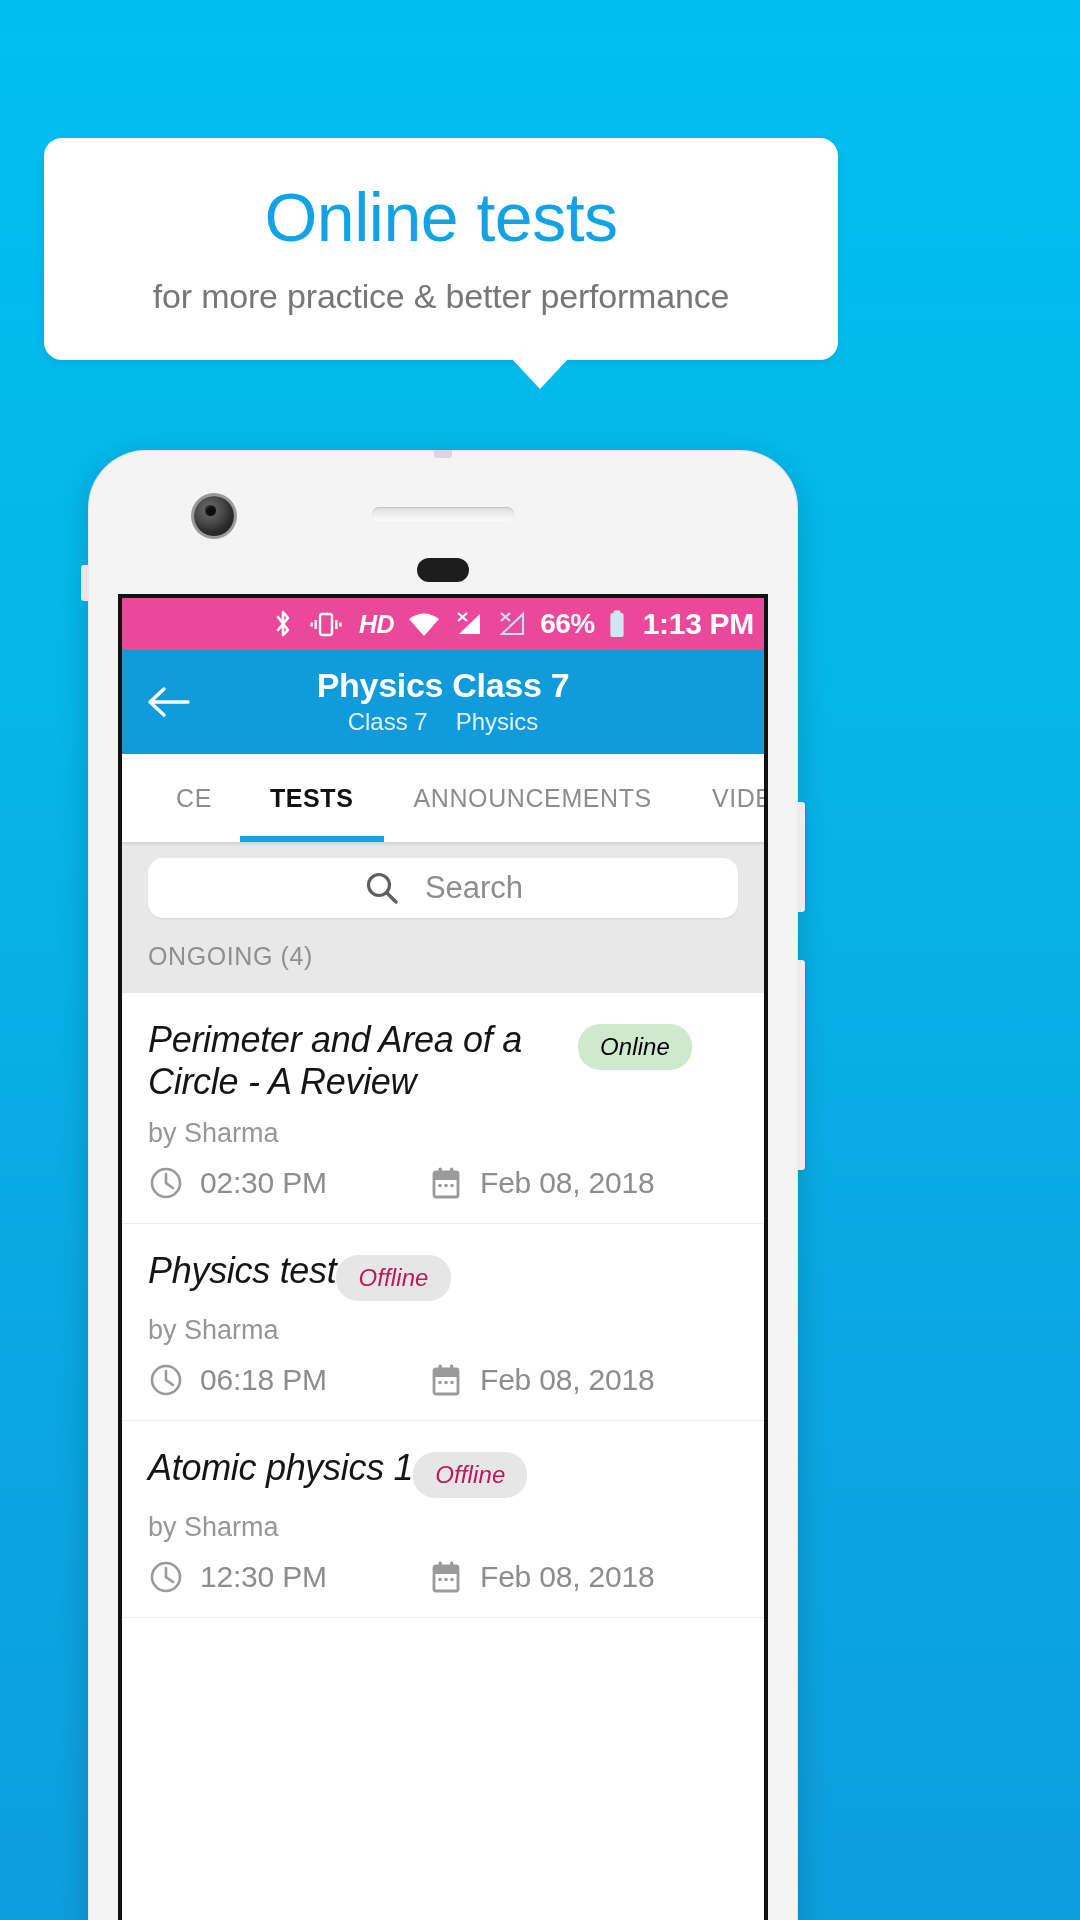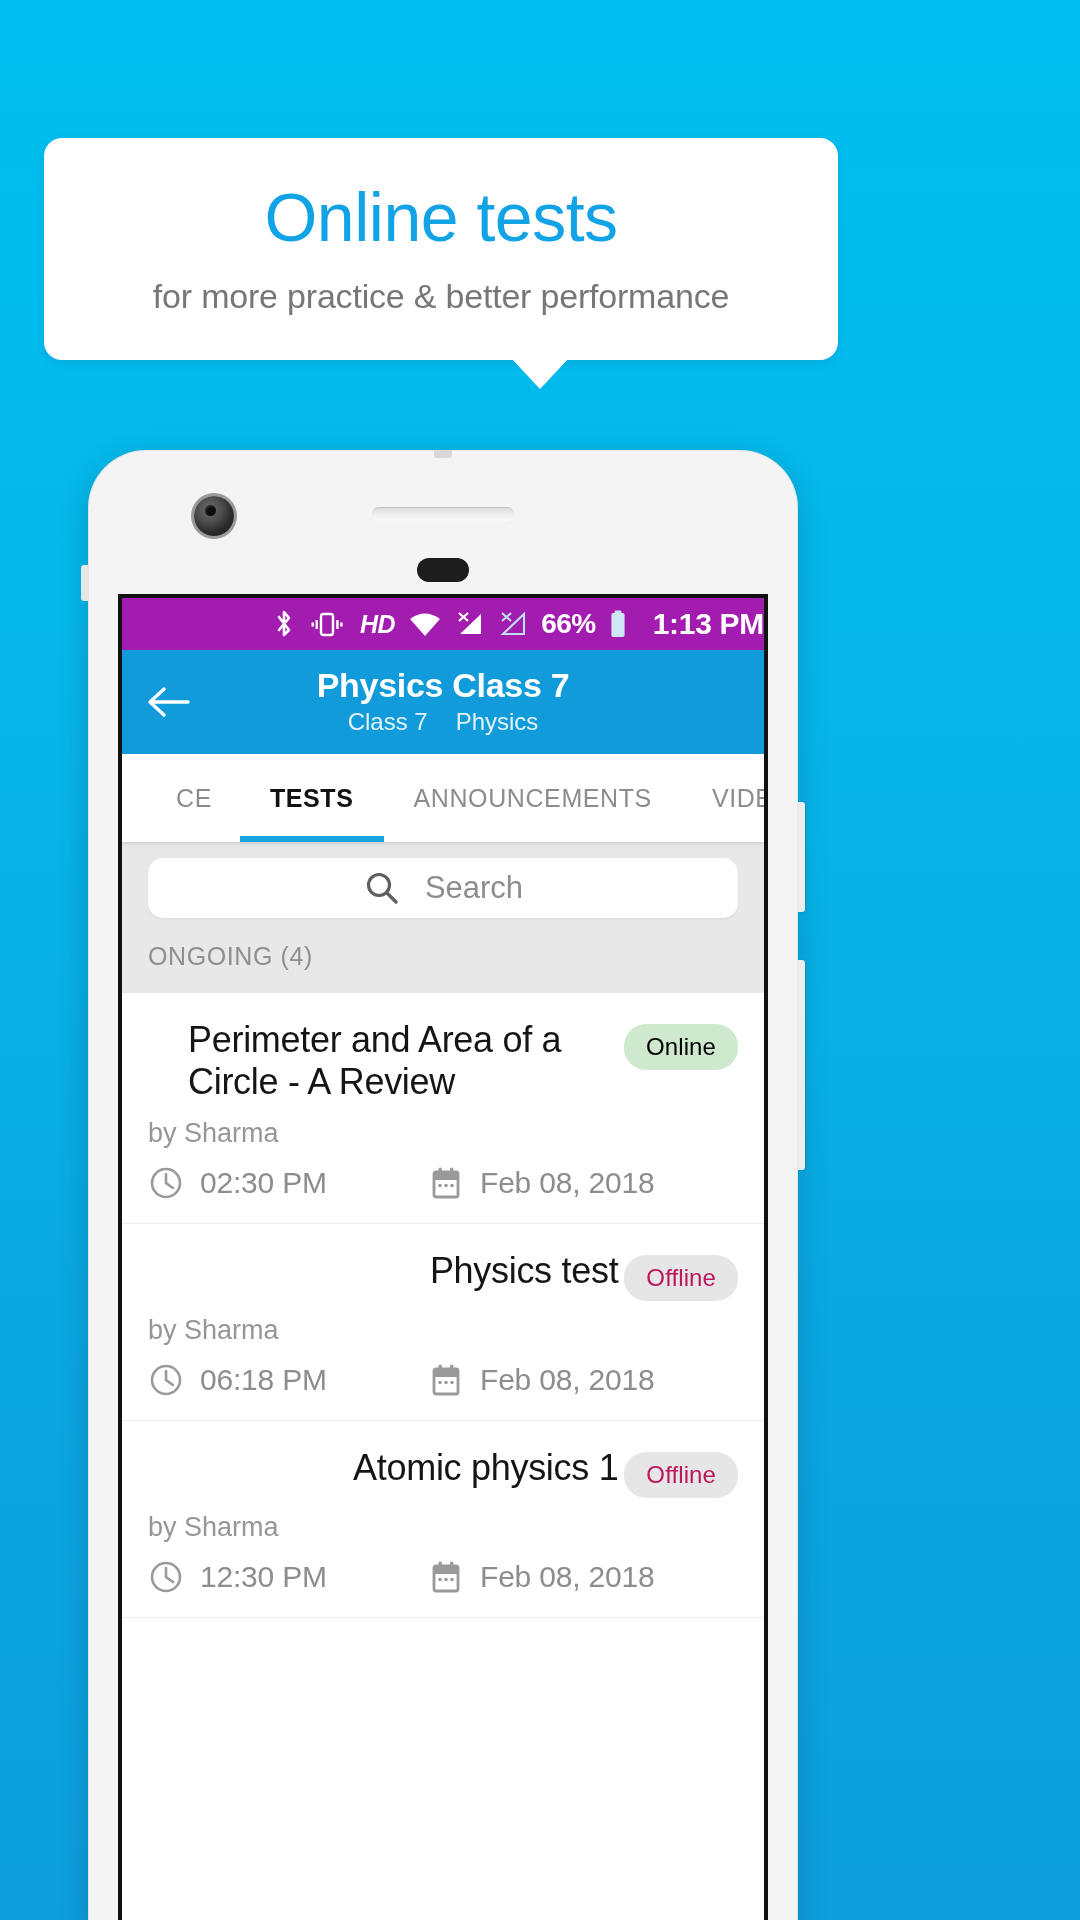--- a/index.html
+++ b/index.html
@@ -82,26 +82,26 @@
 
   
   .screen{
     position:absolute; left:118px; top:594px; width:650px; height:1326px;
     background:#ffffff; overflow:hidden;
     border:4px solid #111111; border-bottom:none;
   }
 
   
   .statusbar{
-    height:52px; background:#a21caf; display:flex; align-items:center;
-    justify-content:flex-end; gap:13px; color:#fff;
+    height:52px; background:#ec4899; display:flex; align-items:center;
+    justify-content:flex-end; padding-right:10px; gap:13px; color:#fff;
   }
   .sb-icon{ display:flex; align-items:center; }
   .sb-text{ font-size:28px; font-weight:700; letter-spacing:-0.5px; }
-  .sb-time{ font-size:30px; font-weight:700; letter-spacing:-0.3px; margin-left:13px;}
+  .sb-time{ font-size:30px; font-weight:700; letter-spacing:-0.3px; margin-left:4px;}
   .sb-hd{ font-size:25px; font-weight:700; font-style:italic; letter-spacing:-0.5px; }
 
   
   .appbar{
     background:#129bdb; height:104px; position:relative;
     display:flex; align-items:center;
   }
   .back-arrow{
     position:absolute; left:22px; top:50%; transform:translateY(-50%);
     width:48px;height:48px; display:flex;align-items:center;justify-content:center;
@@ -143,21 +143,21 @@
 
   
   .section-head{
     background:#e8e8e8; padding:6px 26px 22px 26px;
     font-size:25px; color:#8f8f8f; letter-spacing:.6px;
   }
 
   
   .list{ background:#fff; }
   .item{ padding:26px 26px 22px 26px; border-bottom:1px solid #ededed; position:relative; }
-  .item-top{ display:flex; align-items:flex-start; justify-content:flex-end; gap:6px; }
+  .item-top{ display:flex; align-items:flex-start; justify-content:flex-start; gap:0;font-style:italic; }
   .item-title{
     font-size:36px; color:#151515; font-weight:400; line-height:1.18;
     letter-spacing:-0.3px; max-width:430px;
   }
   .badge{
     flex:0 0 auto; border-radius:22px; padding:9px 22px;
     font-size:24px; letter-spacing:.1px; margin-top:5px;
   }
   .badge.online{ background:#cfe9cf; color:#000000; }
   .badge.offline{ background:#e6e6e6; color:#be185d; }

